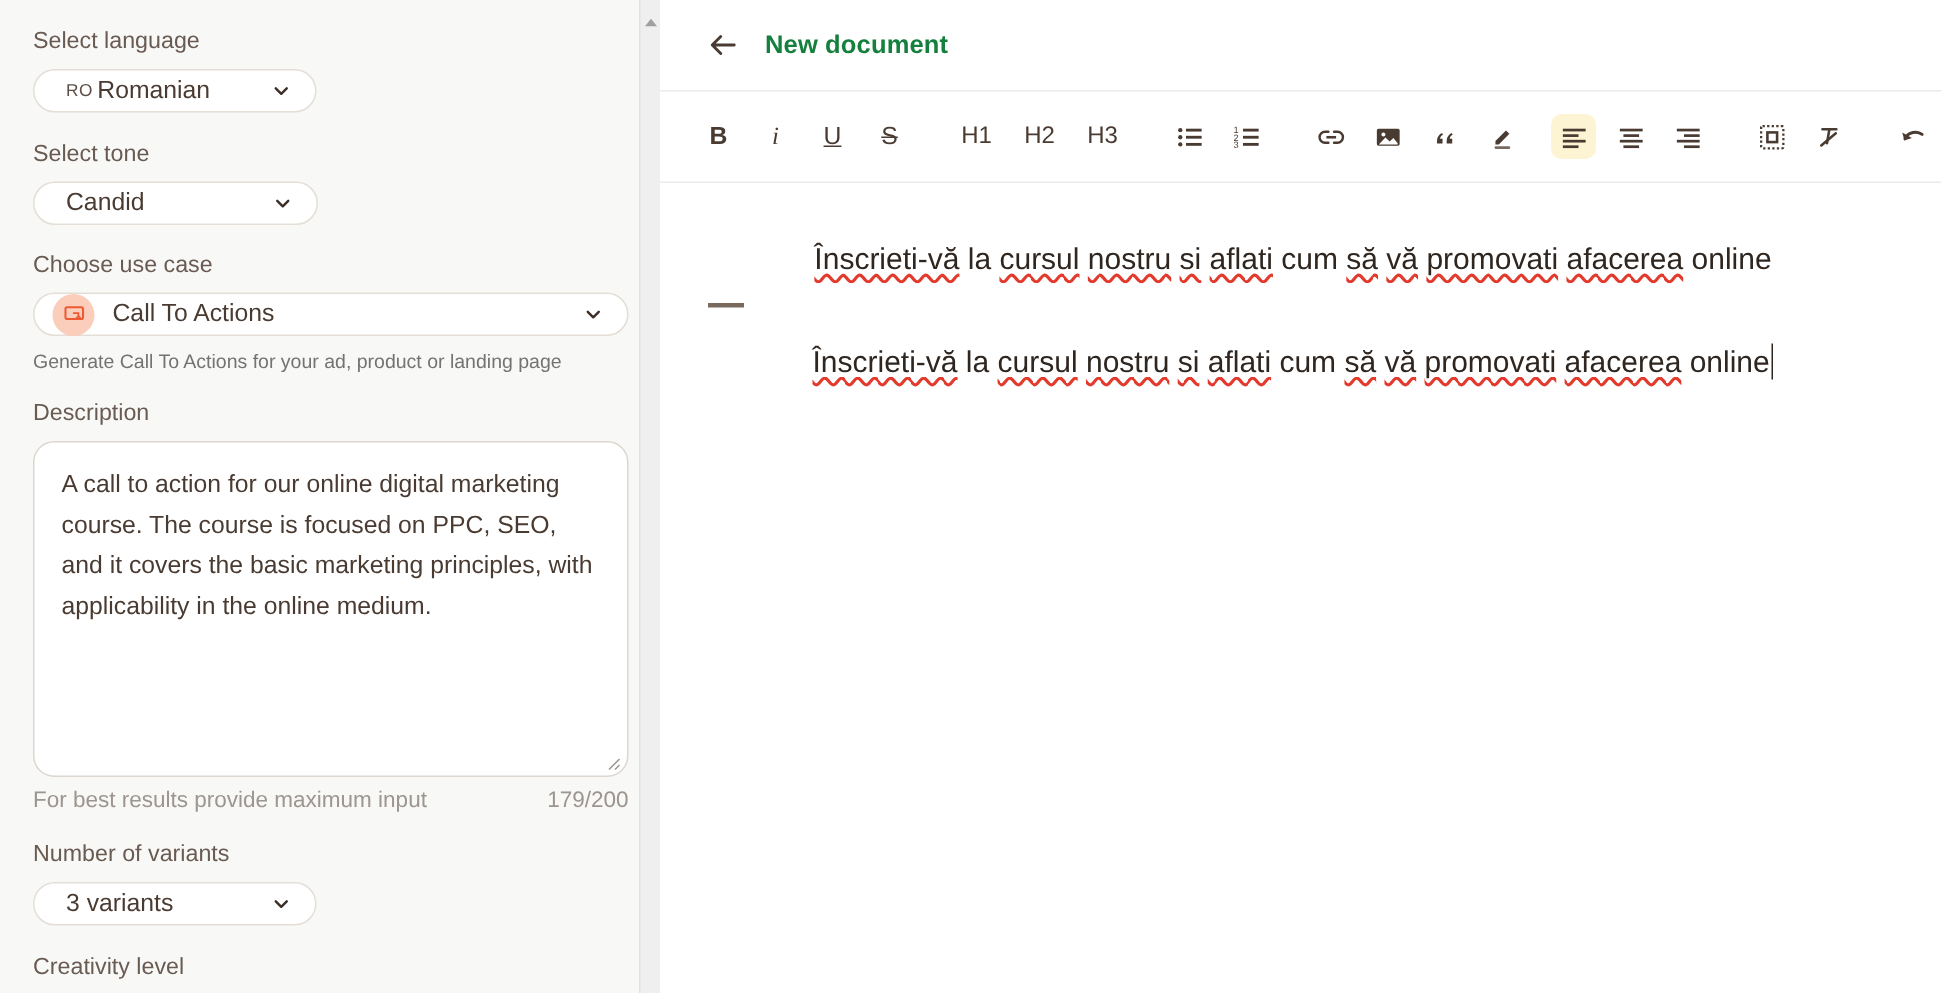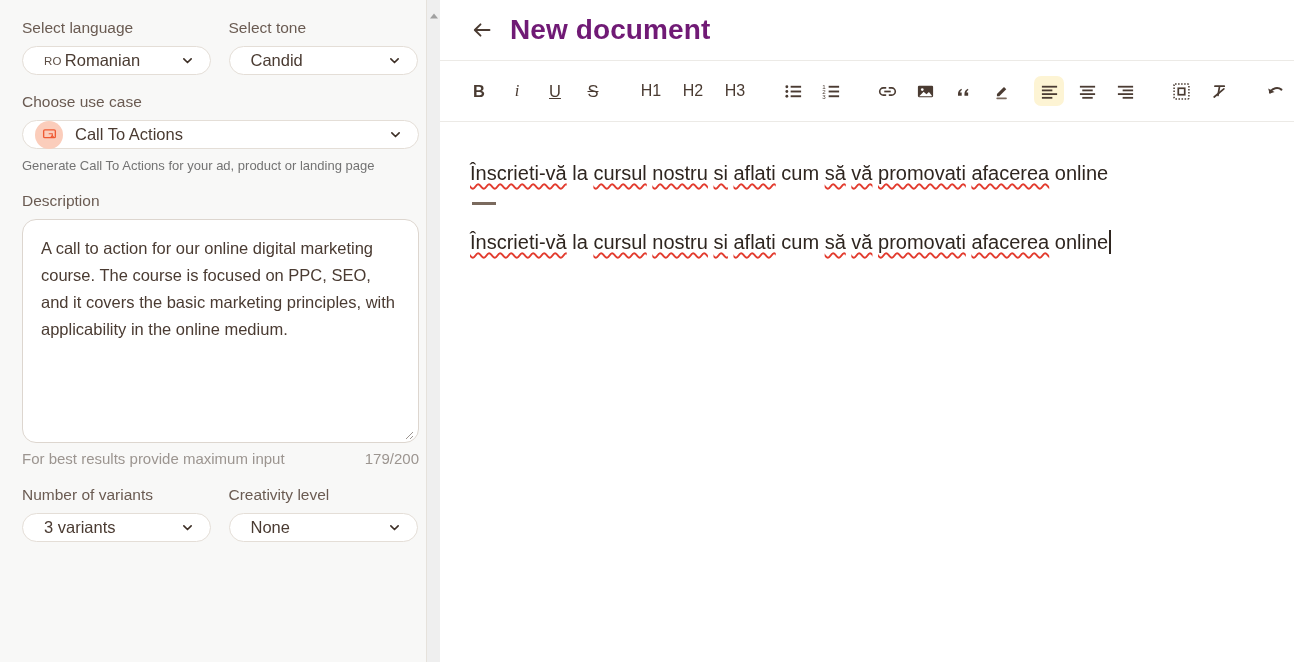--- a/index.html
+++ b/index.html
@@ -22,20 +22,21 @@
     position: relative;
     width: 441px;
     height: 662px;
     background: #f8f8f7;
     padding: 18px 22px 0 22px;
     overflow: hidden;
   }
   .field-row {
     display: flex;
     gap: 18px;
+    flex-direction: column;
   }
   .field-col { display: flex; flex-direction: column; }
   .field-col.lang { width: 189px; }
   .field-col.tone { width: 190px; }
   .field-col.variants { width: 189px; }
   .field-col.creativity { width: 190px; }
 
   .field-label {
     font-size: 15.5px;
     color: #6a5b52;
@@ -169,23 +170,23 @@
     border-bottom: 1px solid #eceae6;
     flex: 0 0 61px;
   }
   .back-arrow {
     width: 24px; height: 24px;
     margin-right: 16px;
     cursor: pointer;
     flex: 0 0 24px;
   }
   .doc-title {
-    font-size: 28px;
+    font-size: 17px;
     font-weight: bold;
-    color: #701a75;
+    color: #15803d;
     letter-spacing: .1px;
   }
 
   .toolbar {
     height: 61px;
     display: flex;
     align-items: center;
     border-bottom: 1px solid #eceae6;
     padding-left: 20px;
     flex: 0 0 61px;
@@ -210,20 +211,21 @@
   .tb-gap-sm { width: 10px; flex: 0 0 10px; }
   .tb-btn .b { font-weight: bold; }
   .tb-btn .i { font-style: italic; font-family: "Liberation Serif", serif; }
   .tb-btn .u { text-decoration: underline; }
   .tb-btn .s { text-decoration: line-through; }
 
   .doc-body {
     flex: 1;
     padding: 36px 40px 0 30px;
     overflow: hidden;
+    text-align: center;
   }
   .doc-line {
     font-size: 20px;
     line-height: 30px;
     color: #2f2620;
     margin-bottom: 14px;
     white-space: nowrap;
     font-family: "Liberation Sans", sans-serif;
   }
   .sp {

